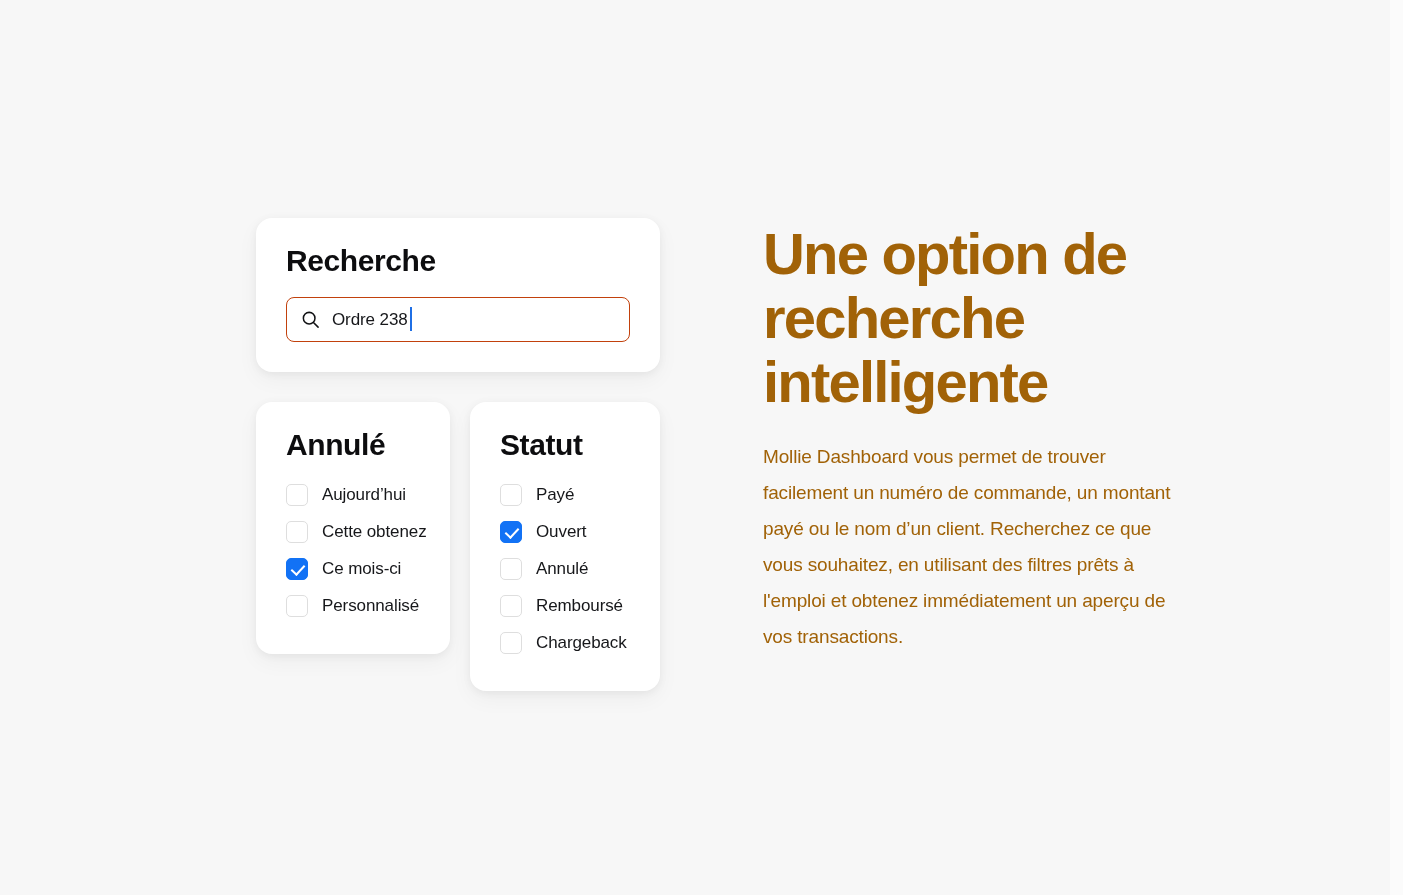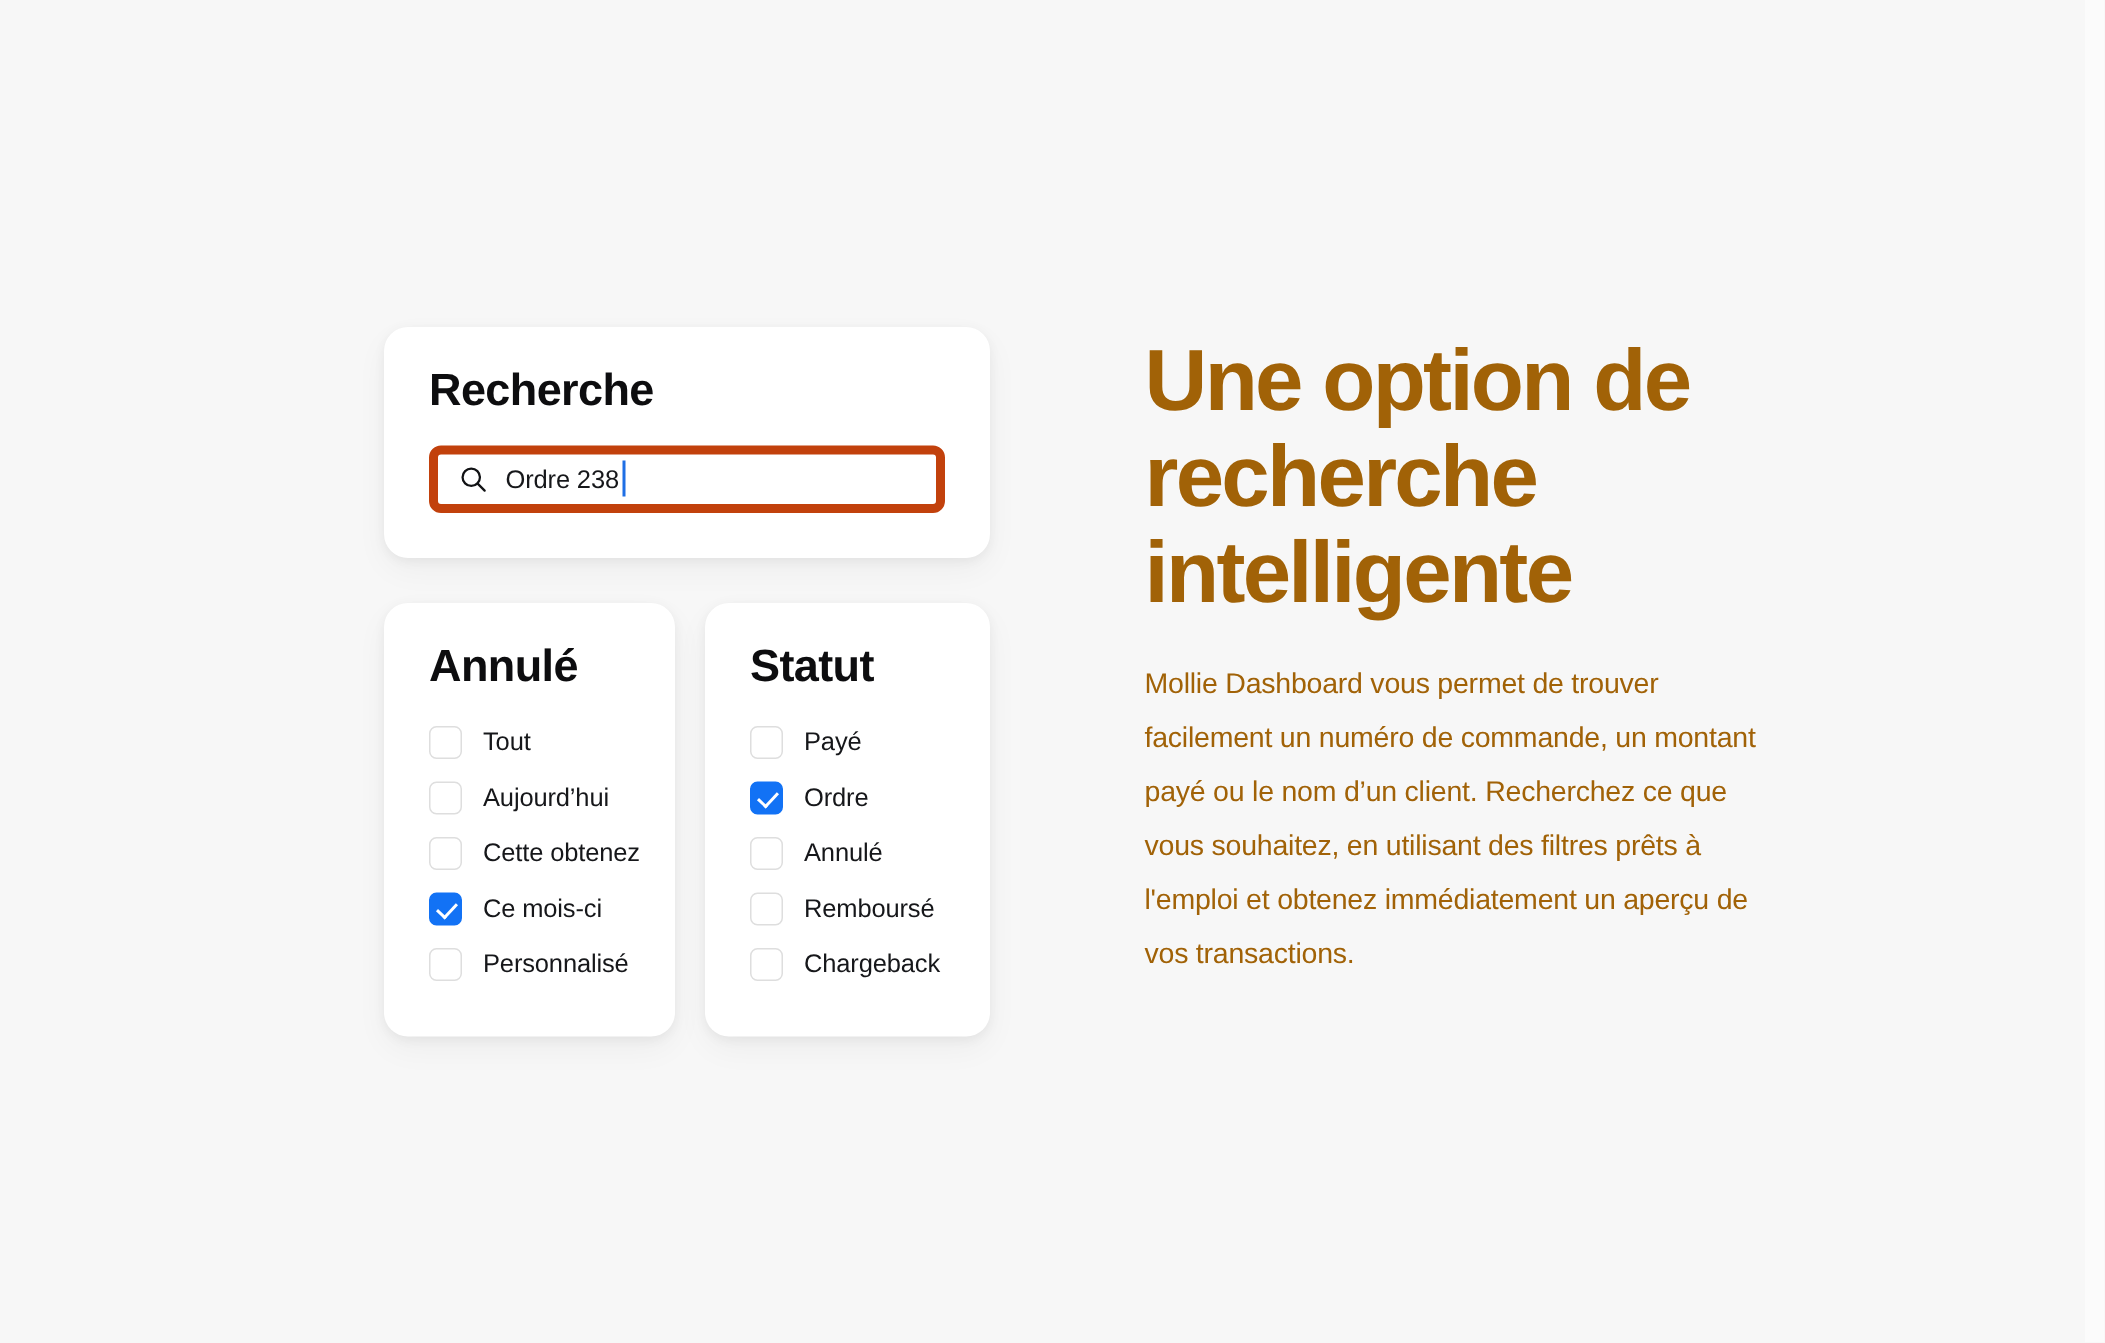--- a/index.html
+++ b/index.html
@@ -59,21 +59,21 @@
     font-size: 30px;
     font-weight: 700;
     letter-spacing: -0.4px;
     color: #0d0d0f;
     line-height: 1.15;
   }
 
   .search-field {
     margin-top: 18px;
     height: 45px;
-    border: 6px solid #c2410c;
+    border: 1px solid #c2410c;
     border-radius: 8px;
     display: flex;
     align-items: center;
     padding: 0 14px;
     background: #ffffff;
   }
 
   .search-icon {
     flex: 0 0 auto;
     width: 19px;
@@ -217,24 +217,20 @@
     </div>
 
     <div class="filters-row">
 
       <div class="card filter-card periode">
         <div class="card-title">Annulé</div>
 
         <div class="option-list">
           <div class="option-row">
             <span class="checkbox"></span>
-            <span class="option-label">Tout</span>
-          </div>
-          <div class="option-row">
-            <span class="checkbox"></span>
             <span class="option-label">Aujourd’hui</span>
           </div>
           <div class="option-row">
             <span class="checkbox"></span>
             <span class="option-label">Cette obtenez</span>
           </div>
           <div class="option-row">
             <span class="checkbox checked"></span>
             <span class="option-label">Ce mois-ci</span>
           </div>
@@ -248,21 +244,21 @@
       <div class="card filter-card statut">
         <div class="card-title">Statut</div>
 
         <div class="option-list">
           <div class="option-row">
             <span class="checkbox"></span>
             <span class="option-label">Payé</span>
           </div>
           <div class="option-row">
             <span class="checkbox checked"></span>
-            <span class="option-label">Ordre</span>
+            <span class="option-label">Ouvert</span>
           </div>
           <div class="option-row">
             <span class="checkbox"></span>
             <span class="option-label">Annulé</span>
           </div>
           <div class="option-row">
             <span class="checkbox"></span>
             <span class="option-label">Remboursé</span>
           </div>
           <div class="option-row">

